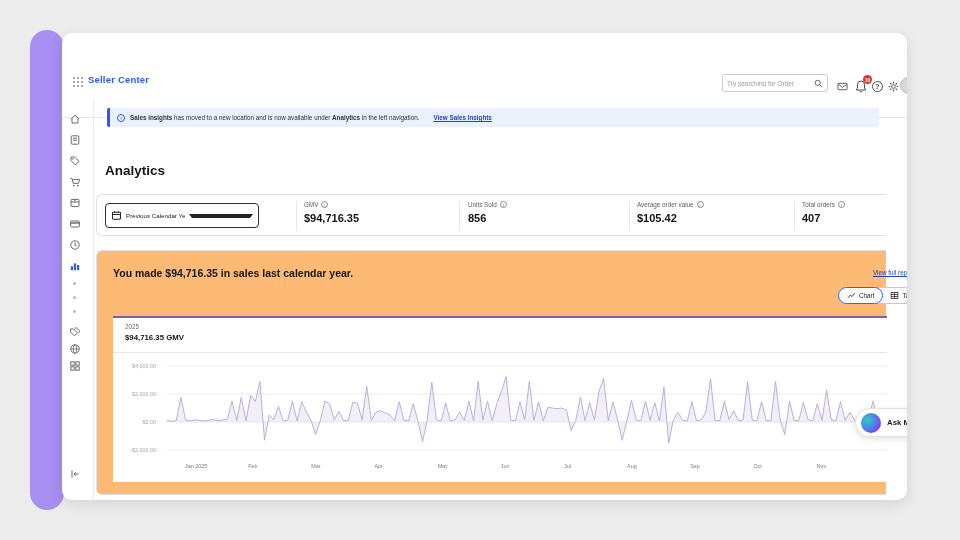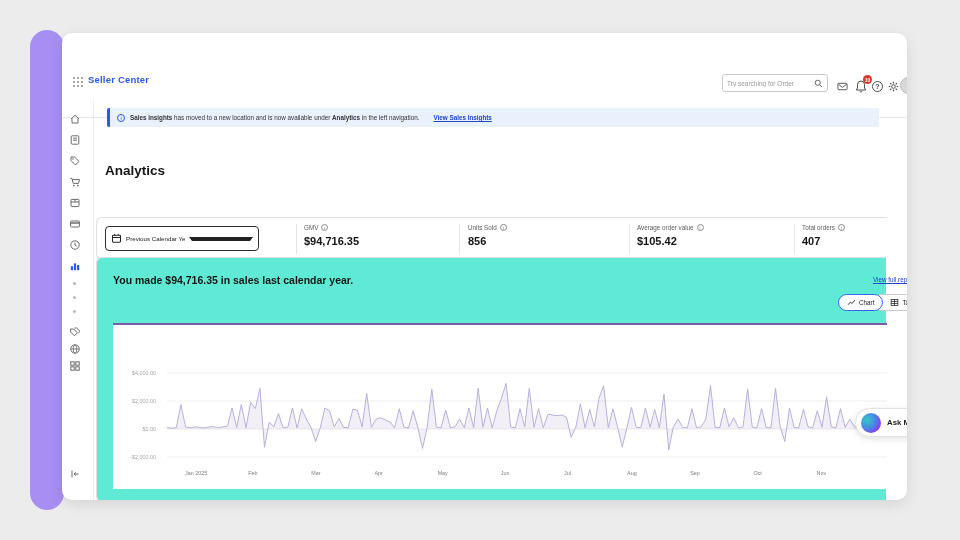--- a/index.html
+++ b/index.html
@@ -42,34 +42,34 @@
   .banner { position:absolute; left:13px; top:8px; width:772px; height:19px; background:#e9f1fc; border-left:3px solid #2b5be8;
             border-radius:2px; display:flex; align-items:center; padding:0 7px; font-size:6.3px; color:#333; white-space:nowrap; overflow:hidden; }
   .banner b { font-weight:bold; }
   .info-i { display:inline-flex; width:8px; height:8px; border:1px solid #2b5be8; border-radius:50%; color:#2b5be8;
             font-size:5.5px; align-items:center; justify-content:center; margin-right:5px; flex:none; font-style:normal; }
   .banner .lnk { color:#1f44c8; text-decoration:underline; margin-left:14px; font-weight:bold; }
 
   .page-title { position:absolute; left:11px; top:63px; font-size:13.5px; font-weight:bold; color:#151515; }
 
   
-  .kpi-bar { position:absolute; left:2px; top:117px; width:790px; height:42px; border:1px solid #e0e0e0; border-radius:6px 0 0 6px; border-right:0; background:#fff; }
+  .kpi-bar { position:absolute; left:2px; top:94px; width:790px; height:42px; border:1px solid #e0e0e0; border-radius:6px 0 0 6px; border-right:0; background:#fff; }
   .date-btn { position:absolute; left:8px; top:8px; width:154px; height:25px; border:1.5px solid #2f2f2f; border-radius:4px;
               display:flex; align-items:center; padding:0 5px; gap:4px; background:#fff; cursor:pointer; }
   .date-btn span { font-size:6.2px; color:#222; white-space:nowrap; flex:1; overflow:hidden; }
   .caret { width:0; height:0; border-left:3px solid transparent; border-right:3px solid transparent; border-top:4px solid #222; flex:none; }
   .kpi-cell { position:absolute; top:6px; }
   .kpi-cell .lab { font-size:6.3px; color:#5c5c5c; display:flex; align-items:center; gap:3px; }
   .kpi-cell .lab .info-i { border-color:#8a8a8a; color:#8a8a8a; margin:0; width:7px; height:7px; font-size:5px; }
   .kpi-cell .val { font-size:11px; font-weight:bold; color:#151515; margin-top:4px; }
   .kpi-div { position:absolute; top:6px; height:30px; width:1px; background:#e6e6e6; }
 
   
-  .chart-card { position:absolute; left:2px; top:157px; width:790px; height:245px; border:1px solid #e0e0e0; border-right:0;
-                border-radius:6px 0 0 6px; background:#5eead4; }
+  .chart-card { position:absolute; left:2px; top:150px; width:790px; height:245px; border:1px solid #e0e0e0; border-right:0;
+                border-radius:6px 0 0 6px; background:#fdba74; }
   .cc-title { position:absolute; left:16px; top:16px; font-size:10.5px; font-weight:bold; color:#151515; }
   .cc-link { position:absolute; left:776px; top:18px; font-size:6.3px; color:#1f44c8; text-decoration:underline; white-space:nowrap; }
   .toggle { position:absolute; left:741px; top:36px; height:17px; display:flex; }
   .tg { height:17px; display:flex; align-items:center; gap:3px; font-size:6.3px; color:#222; padding:0 8px; background:#fff; border:1px solid #c9c9c9; white-space:nowrap; }
   .tg.sel { border:1px solid #3665f3; border-radius:9px; z-index:2; }
   .tg.right { border-left:0; border-radius:0 9px 9px 0; margin-left:-4px; padding-left:11px; z-index:1; }
 
   .legend-box { position:absolute; left:16px; top:65px; width:774px; height:166px; border-top:2px solid #7b5ea7; background:#fff; }
   .legend-head { height:35px; border-bottom:1px solid #e6e6e6; padding:5px 0 0 12px; }
   .legend-year { font-size:6.3px; color:#6b6b6b; }
@@ -322,20 +322,24 @@
                     <line x1="1.5" y1="7.3" x2="10.5" y2="7.3"></line>
                     <line x1="6" y1="2" x2="6" y2="10"></line>
                   </g>
                 </svg>
               </span>
             <span>Table</span>
           </button>
         </div>
 
         <div class="legend-box">
+          <div class="legend-head">
+            <div class="legend-year">2025</div>
+            <div class="legend-val">$94,716.35 GMV</div>
+          </div>
           <div class="plot" id="plot">
             <svg id="gmv-chart" width="720" height="104">
                 <line x1="0" y1="11.0" x2="720" y2="11.0" stroke="#ededed" stroke-width="1"></line>
                 <line x1="0" y1="39.0" x2="720" y2="39.0" stroke="#ededed" stroke-width="1"></line>
                 <line x1="0" y1="67.0" x2="720" y2="67.0" stroke="#ededed" stroke-width="1"></line>
                 <line x1="0" y1="95.0" x2="720" y2="95.0" stroke="#ededed" stroke-width="1"></line>
                 <polygon points="0,67 0.0,65.3 4.6,66.2 9.3,65.7 13.9,42.5 18.6,65.0 23.2,65.9 27.9,64.8 32.5,65.5 37.2,66.0 41.8,65.2 46.5,64.5 51.1,65.7 55.7,64.9 60.4,64.2 65.0,46.0 69.7,65.3 74.3,42.5 79.0,65.7 83.6,40.4 88.3,46.7 92.9,26.4 97.5,85.2 102.2,60.0 106.8,64.8 111.5,51.6 116.1,65.7 120.8,65.2 125.4,46.0 130.1,65.9 134.7,46.7 139.4,57.2 144.0,65.3 148.6,79.6 153.3,65.7 157.9,46.0 162.6,48.8 167.2,64.8 171.9,56.5 176.5,65.5 181.2,65.7 185.8,47.4 190.5,48.1 195.1,64.8 199.7,31.3 204.4,65.3 209.0,57.2 213.7,55.8 218.3,57.9 223.0,60.0 227.6,65.7 232.3,46.7 236.9,65.2 241.5,66.0 246.2,48.8 250.8,65.3 255.5,86.6 260.1,65.7 264.8,27.1 269.4,65.0 274.1,65.9 278.7,48.1 283.4,65.7 288.0,64.8 292.6,57.2 297.3,65.5 301.9,46.0 306.6,65.7 311.2,26.4 315.9,65.2 320.5,46.0 325.2,65.9 329.8,48.8 334.5,36.2 339.1,21.5 343.7,65.0 348.4,65.7 353.0,46.7 357.7,64.8 362.3,26.4 367.0,65.3 371.6,46.7 376.3,65.7 380.9,52.3 385.5,53.0 390.2,53.7 394.8,53.0 399.5,55.1 404.1,75.4 408.8,65.2 413.4,41.8 418.1,65.7 422.7,47.4 427.4,64.8 432.0,36.2 436.6,23.6 441.3,65.7 445.9,46.7 450.6,65.0 455.2,85.2 459.9,65.9 464.5,45.3 469.2,65.3 473.8,65.7 478.5,46.0 483.1,65.2 487.7,47.4 492.4,65.7 497.0,32.0 501.7,88.0 506.3,64.8 511.0,57.2 515.6,65.3 520.3,65.9 524.9,46.7 529.5,65.7 534.2,65.0 538.8,57.2 543.5,23.6 548.1,65.3 552.8,65.7 557.4,46.0 562.1,64.8 566.7,55.8 571.4,65.7 576.0,65.0 580.6,27.1 585.3,65.2 589.9,65.9 594.6,46.7 599.2,65.5 603.9,65.7 608.5,26.4 613.2,65.0 617.8,79.6 622.5,46.0 627.1,65.3 631.7,65.9 636.4,47.4 641.0,64.8 645.7,65.7 650.3,48.8 655.0,65.2 659.6,34.8 664.3,64.9 668.9,65.7 673.5,46.7 678.2,65.3 682.8,57.2 687.5,64.8 692.1,65.7 696.8,55.8 701.4,65.2 706.1,46.0 710.7,65.7 715.4,65.0 720.0,65.6 720,67" fill="rgba(123,94,167,0.10)" stroke="none"></polygon>
                 <polyline points="0.0,65.3 4.6,66.2 9.3,65.7 13.9,42.5 18.6,65.0 23.2,65.9 27.9,64.8 32.5,65.5 37.2,66.0 41.8,65.2 46.5,64.5 51.1,65.7 55.7,64.9 60.4,64.2 65.0,46.0 69.7,65.3 74.3,42.5 79.0,65.7 83.6,40.4 88.3,46.7 92.9,26.4 97.5,85.2 102.2,60.0 106.8,64.8 111.5,51.6 116.1,65.7 120.8,65.2 125.4,46.0 130.1,65.9 134.7,46.7 139.4,57.2 144.0,65.3 148.6,79.6 153.3,65.7 157.9,46.0 162.6,48.8 167.2,64.8 171.9,56.5 176.5,65.5 181.2,65.7 185.8,47.4 190.5,48.1 195.1,64.8 199.7,31.3 204.4,65.3 209.0,57.2 213.7,55.8 218.3,57.9 223.0,60.0 227.6,65.7 232.3,46.7 236.9,65.2 241.5,66.0 246.2,48.8 250.8,65.3 255.5,86.6 260.1,65.7 264.8,27.1 269.4,65.0 274.1,65.9 278.7,48.1 283.4,65.7 288.0,64.8 292.6,57.2 297.3,65.5 301.9,46.0 306.6,65.7 311.2,26.4 315.9,65.2 320.5,46.0 325.2,65.9 329.8,48.8 334.5,36.2 339.1,21.5 343.7,65.0 348.4,65.7 353.0,46.7 357.7,64.8 362.3,26.4 367.0,65.3 371.6,46.7 376.3,65.7 380.9,52.3 385.5,53.0 390.2,53.7 394.8,53.0 399.5,55.1 404.1,75.4 408.8,65.2 413.4,41.8 418.1,65.7 422.7,47.4 427.4,64.8 432.0,36.2 436.6,23.6 441.3,65.7 445.9,46.7 450.6,65.0 455.2,85.2 459.9,65.9 464.5,45.3 469.2,65.3 473.8,65.7 478.5,46.0 483.1,65.2 487.7,47.4 492.4,65.7 497.0,32.0 501.7,88.0 506.3,64.8 511.0,57.2 515.6,65.3 520.3,65.9 524.9,46.7 529.5,65.7 534.2,65.0 538.8,57.2 543.5,23.6 548.1,65.3 552.8,65.7 557.4,46.0 562.1,64.8 566.7,55.8 571.4,65.7 576.0,65.0 580.6,27.1 585.3,65.2 589.9,65.9 594.6,46.7 599.2,65.5 603.9,65.7 608.5,26.4 613.2,65.0 617.8,79.6 622.5,46.0 627.1,65.3 631.7,65.9 636.4,47.4 641.0,64.8 645.7,65.7 650.3,48.8 655.0,65.2 659.6,34.8 664.3,64.9 668.9,65.7 673.5,46.7 678.2,65.3 682.8,57.2 687.5,64.8 692.1,65.7 696.8,55.8 701.4,65.2 706.1,46.0 710.7,65.7 715.4,65.0 720.0,65.6" fill="none" stroke="#b2a8d8" stroke-width="0.9"></polyline>
               </svg>
           <span class="ylab" style="top: 11px;">$4,000.00</span>

